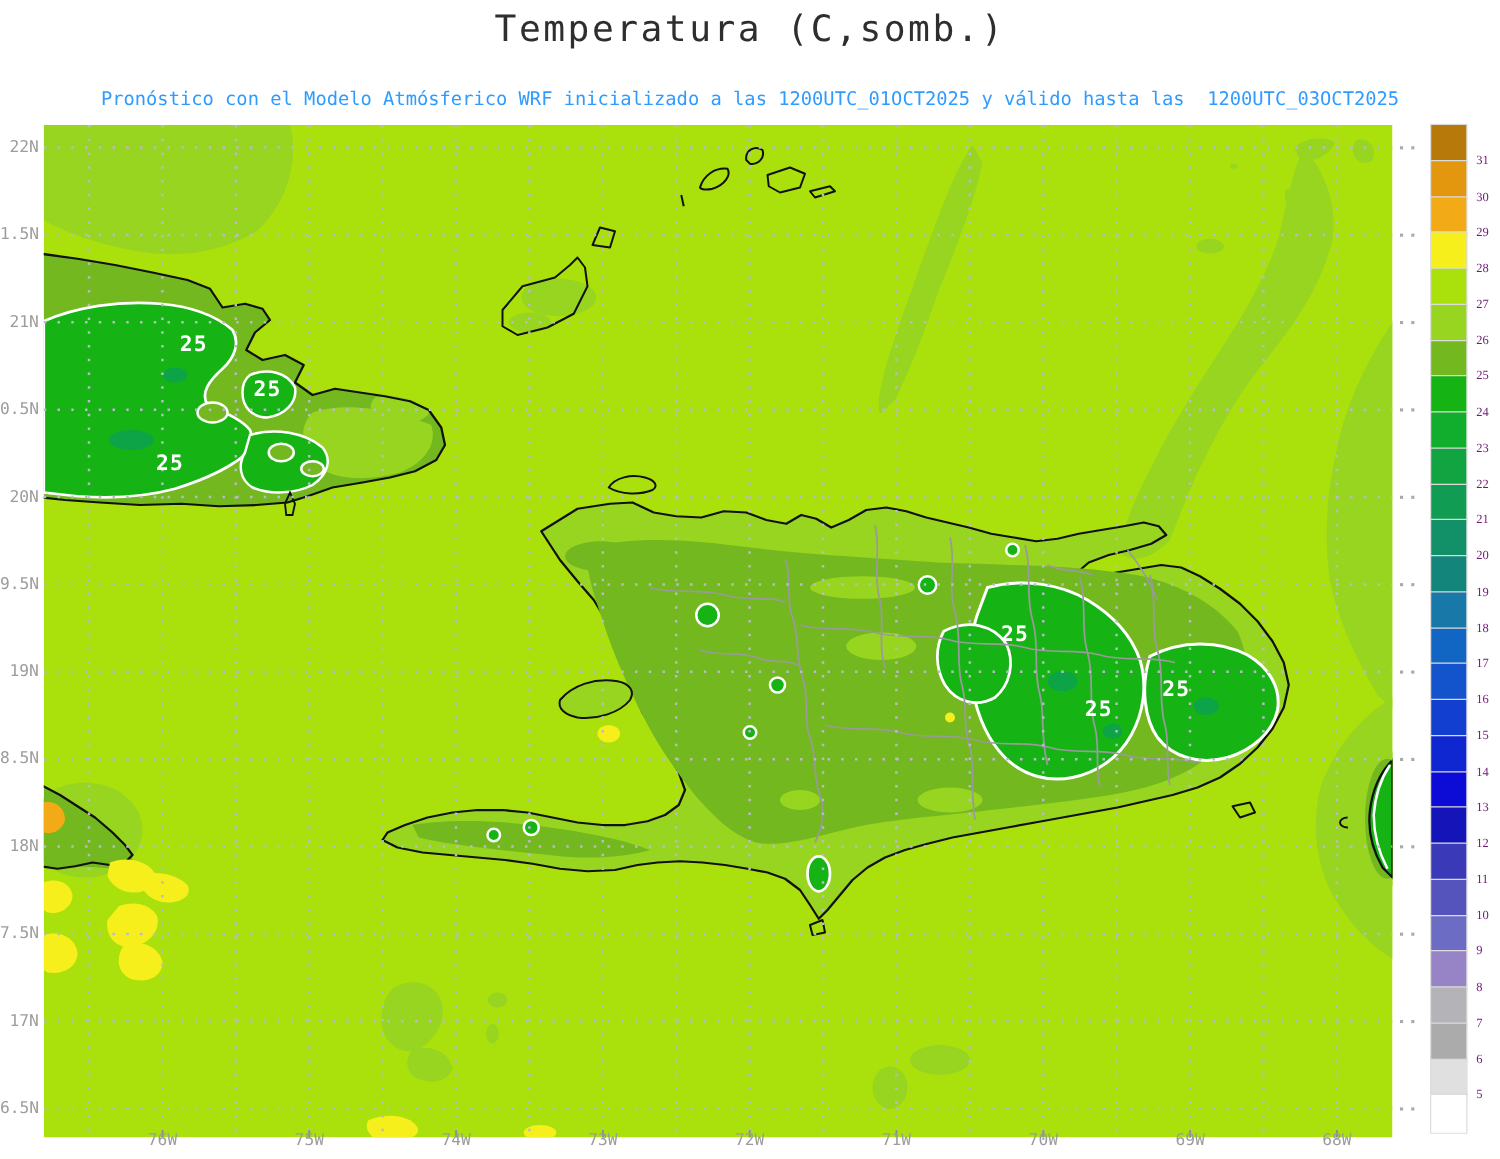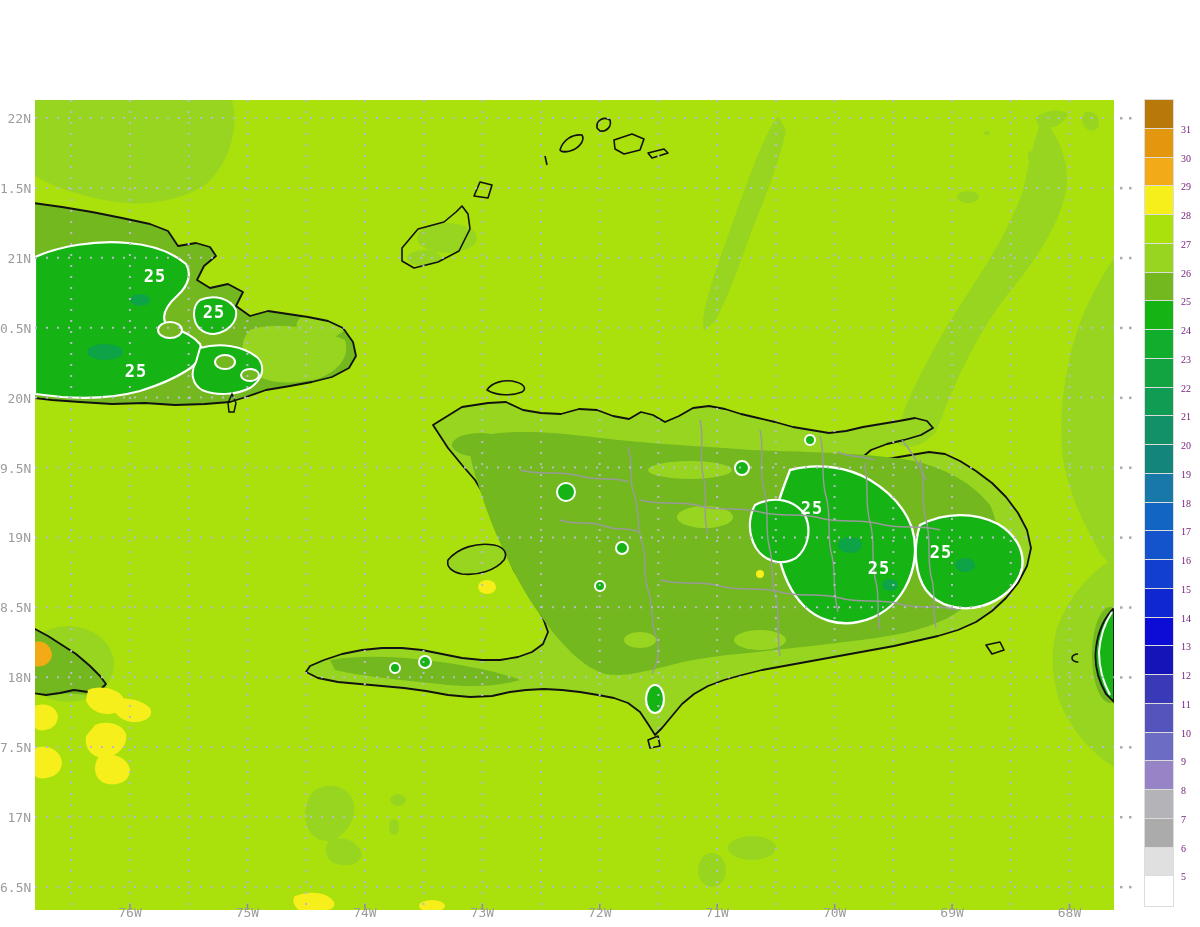--- a/index.html
+++ b/index.html
@@ -23,20 +23,22 @@
   #attrib{position:absolute;left:917px;top:874px;width:206px;height:23px;background:#ffffff;
     border:1px solid #8a8a8a;text-align:center;font-size:14.5px;line-height:23px;color:#3a3a3a;
     white-space:pre;}
   #attrib .brand{color:#0a0af0;font-weight:bold;}
 </style>
 </head>
 <body>
 
 <div id="stage">
 
+  <div class="hdr-title">Temperatura (C,somb.)</div>
+  <div class="hdr-line3">Pronóstico con el Modelo Atmósferico WRF inicializado a las 1200UTC_01OCT2025 y válido hasta las  1200UTC_03OCT2025</div>
 
   <svg id="map-svg" width="1200" height="927" viewBox="0 0 1200 927" xmlns="http://www.w3.org/2000/svg">
     <defs>
       <clipPath id="mapclip">
           <rect x="35" y="100" width="1079" height="810"></rect>
         </clipPath>
     </defs>
 
     <g clip-path="url(#mapclip)">
 

